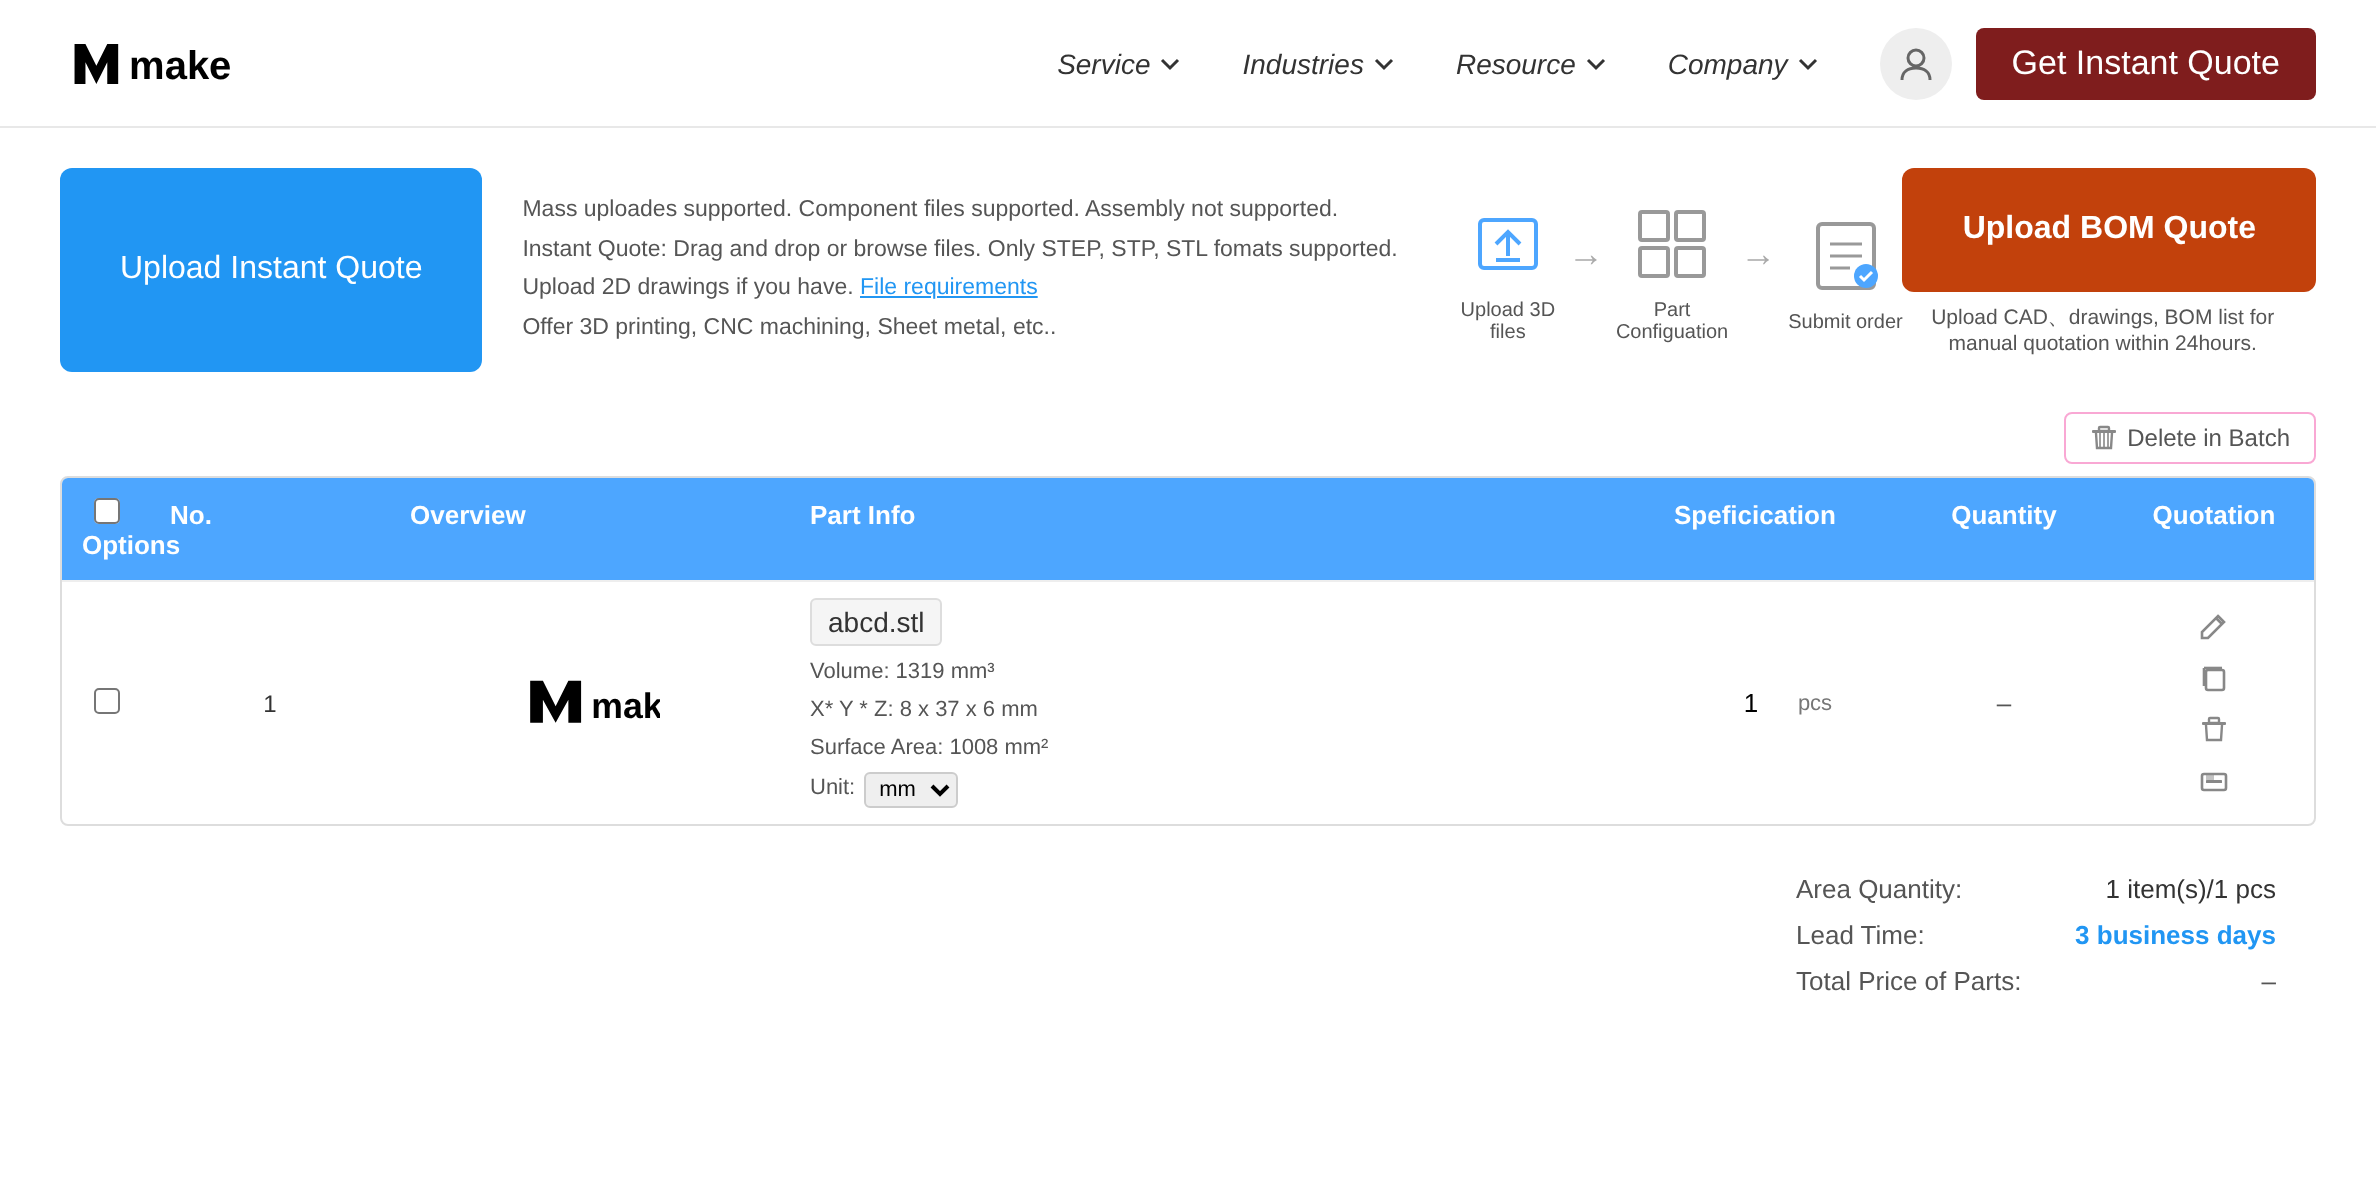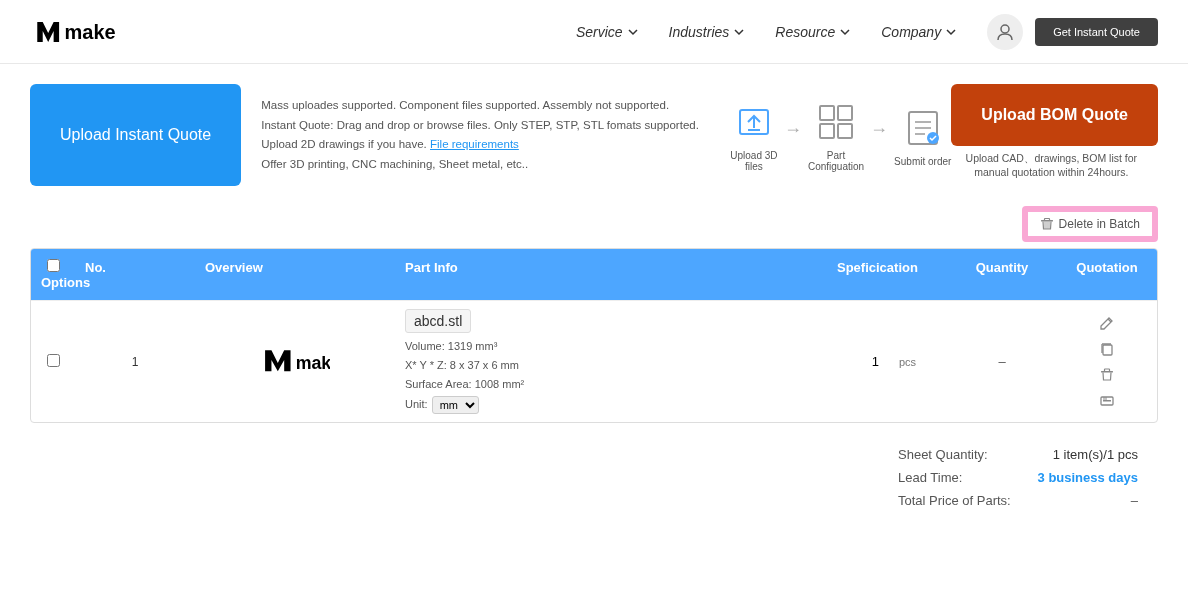--- a/index.html
+++ b/index.html
@@ -9,21 +9,21 @@
     nav {
       display: flex; align-items: center; padding: 0 30px;
       height: 64px; border-bottom: 1px solid #e8e8e8;
     }
     .logo { font-size: 22px; font-weight: bold; color: #000; margin-right: auto; display: flex; align-items: center; }
     .logo svg { width: 100px; height: 36px; }
     .nav-links { display: flex; gap: 30px; align-items: center; margin-right: 30px; }
     .nav-link { display: flex; align-items: center; gap: 4px; font-size: 14px; color: #333; cursor: pointer; font-style: italic; }
     .nav-link svg { width: 12px; height: 12px; }
     .nav-user { width: 36px; height: 36px; border-radius: 50%; background: #eee; display: flex; align-items: center; justify-content: center; cursor: pointer; margin-right: 12px; }
-    .btn-get-quote { background: #404040; color: #fff; border: none; padding: 8px 18px; border-radius: 4px; font-size: 11px; cursor: pointer; white-space: nowrap; }
+    .btn-get-quote { background: #7f1d1d; color: #fff; border: none; padding: 8px 18px; border-radius: 4px; font-size: 17px; cursor: pointer; white-space: nowrap; }
 
     
     .main { padding: 20px 30px; }
 
     
     .top-section { display: flex; align-items: stretch; gap: 0; margin-bottom: 20px; }
 
     .upload-instant-btn {
       background: #2196f3; color: #fff; border: none; border-radius: 6px;
       padding: 20px 30px; font-size: 16px; font-weight: normal; cursor: pointer;
@@ -51,21 +51,21 @@
     }
 
     .right-bom-section {
       display: flex; flex-direction: column; align-items: stretch;
     }
     .bom-desc { font-size: 10.5px; color: #555; padding: 6px 10px; text-align: center; max-width: 200px; }
 
     
     .batch-row { display: flex; justify-content: flex-end; margin-bottom: 6px; }
     .delete-batch-btn {
-      display: flex; align-items: center; gap: 5px; border: 6px solid #f9a8d4;
+      display: flex; align-items: center; gap: 5px; border: 1px solid #f9a8d4;
       background: #fff; padding: 5px 12px; border-radius: 4px; font-size: 12px; cursor: pointer; color: #555;
     }
 
     
     .table-wrapper { border: 1px solid #ddd; border-radius: 4px; overflow: hidden; margin-bottom: 20px; }
     .table-header {
       display: grid; grid-template-columns: 44px 120px 200px 1fr 120px 110px 100px;
       background: #4da6ff; color: #fff; font-size: 13px; font-weight: bold;
       padding: 10px 0; align-items: center;
     }
@@ -312,21 +312,21 @@
             </svg>
           </div>
         </div>
       </div>
     </div>
   </div>
 
   <div class="summary-section">
     <div class="summary-box">
       <div class="summary-row">
-        <span class="summary-label">Sheet Quantity:</span>
+        <span class="summary-label">Area Quantity:</span>
         <span class="summary-value">1 item(s)/1 pcs</span>
       </div>
       <div class="summary-row">
         <span class="summary-label">Lead Time:</span>
         <span class="summary-value highlight">3 business days</span>
       </div>
       <div class="summary-row">
         <span class="summary-label">Total Price of Parts:</span>
         <span class="summary-dash">–</span>
       </div>

